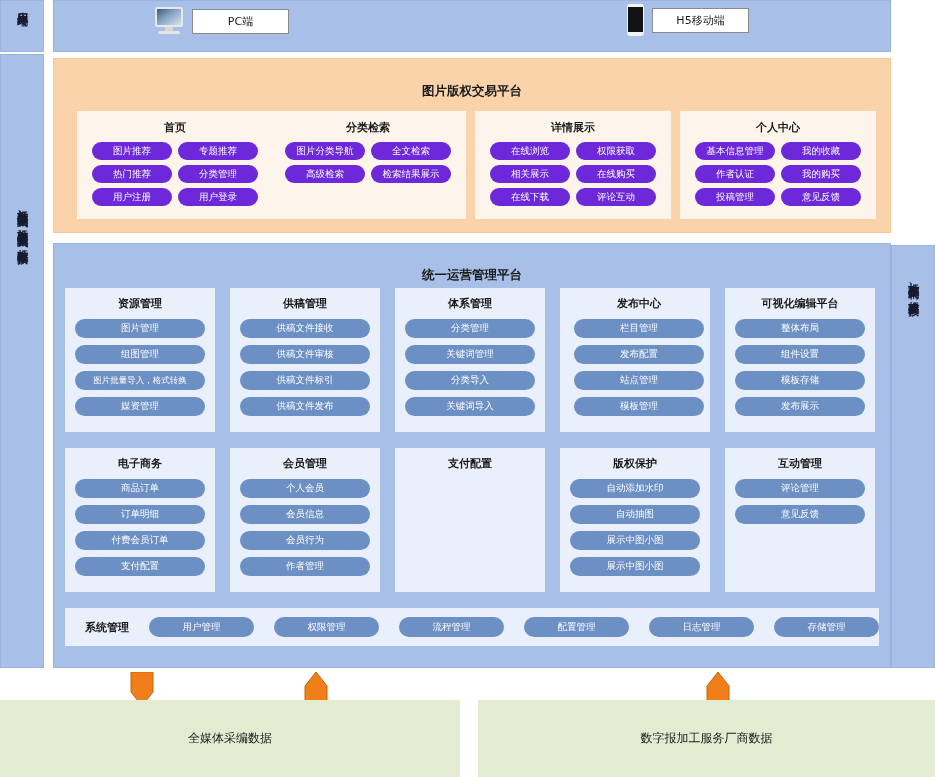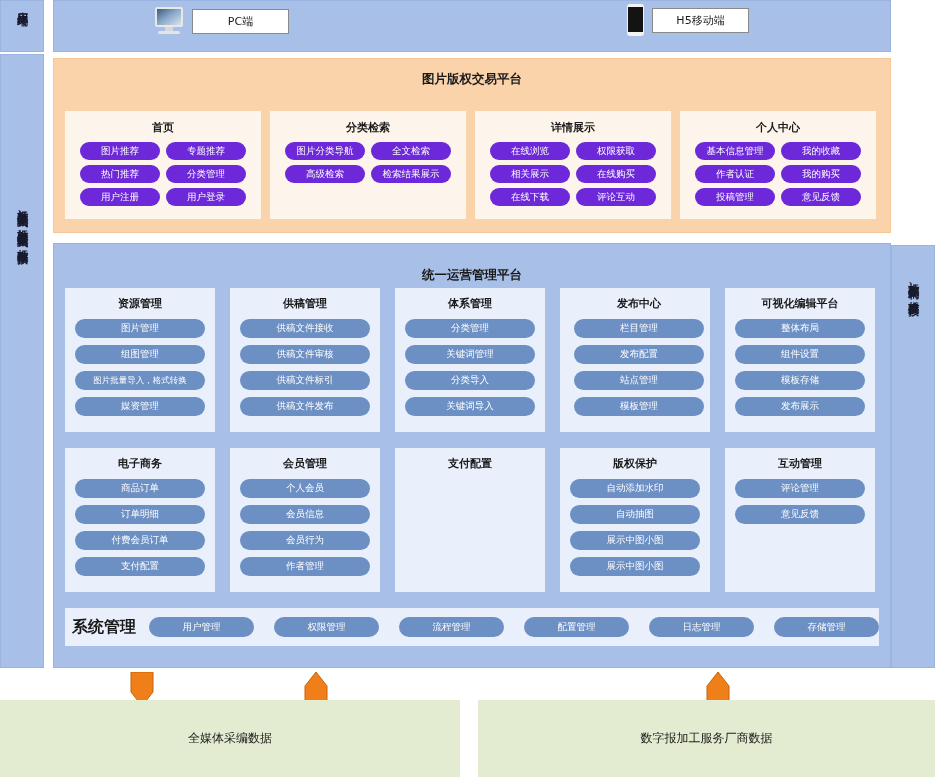--- a/index.html
+++ b/index.html
@@ -78,21 +78,21 @@
   .phone-icon .glass{
     position:absolute;left:1px;top:3px;width:15px;height:25px;background:#131313;
   }
 
   
   #trading-platform{
     position:absolute;left:53px;top:58px;width:838px;height:175px;
     background:#fad3ab;border:1px solid #f7c79a;box-sizing:border-box;
   }
   #trading-title{
-    position:absolute;top:12px;left:0;width:100%;text-align:center;
+    position:absolute;top:24px;left:0;width:100%;text-align:center;
     font-size:12.5px;font-weight:bold;color:#1a1a1a;
   }
   .orange-card{
     position:absolute;top:52px;width:196px;height:108px;
     background:#fdf5ec;box-sizing:border-box;
   }
   .orange-card .card-head{
     text-align:center;font-size:11px;font-weight:bold;color:#1a1a1a;
     margin-top:9px;margin-bottom:7px;
   }
@@ -130,21 +130,21 @@
     font-size:9.5px;color:#ffffff;white-space:nowrap;
   }
 
   
   #sysmgmt-strip{
     position:absolute;left:11px;top:364px;width:814px;height:38px;
     background:#e9f0fb;box-sizing:border-box;
     display:flex;align-items:center;
   }
   #sysmgmt-label{
-    width:96px;font-size:16px;font-weight:bold;color:#1a1a1a;padding-left:7px;
+    width:96px;text-align:center;font-size:11px;font-weight:bold;color:#1a1a1a;
   }
   #sysmgmt-items{display:flex;align-items:center;gap:20px;}
   .pill-sys{
     width:105px;height:20px;border-radius:10px;background:#6c8fc4;
     display:flex;align-items:center;justify-content:center;
     font-size:9.5px;color:#ffffff;white-space:nowrap;
   }
 
   
   .arrow{position:absolute;width:36px;height:36px;}
@@ -193,21 +193,21 @@
         <span class="glass"></span>
     </span>
     <span class="term-label">H5移动端</span>
   </div>
 
 </div>
 
 <div id="trading-platform">
   <div id="trading-title">图片版权交易平台</div>
 
-  <div class="orange-card" style="left:11px;">
+  <div class="orange-card" style="left:23px;">
     <div class="card-head">首页</div>
     <div class="pill-grid">
       <div class="pill-o">图片推荐</div>
       <div class="pill-o">专题推荐</div>
       <div class="pill-o">热门推荐</div>
       <div class="pill-o">分类管理</div>
       <div class="pill-o">用户注册</div>
       <div class="pill-o">用户登录</div>
     </div>
   </div>

